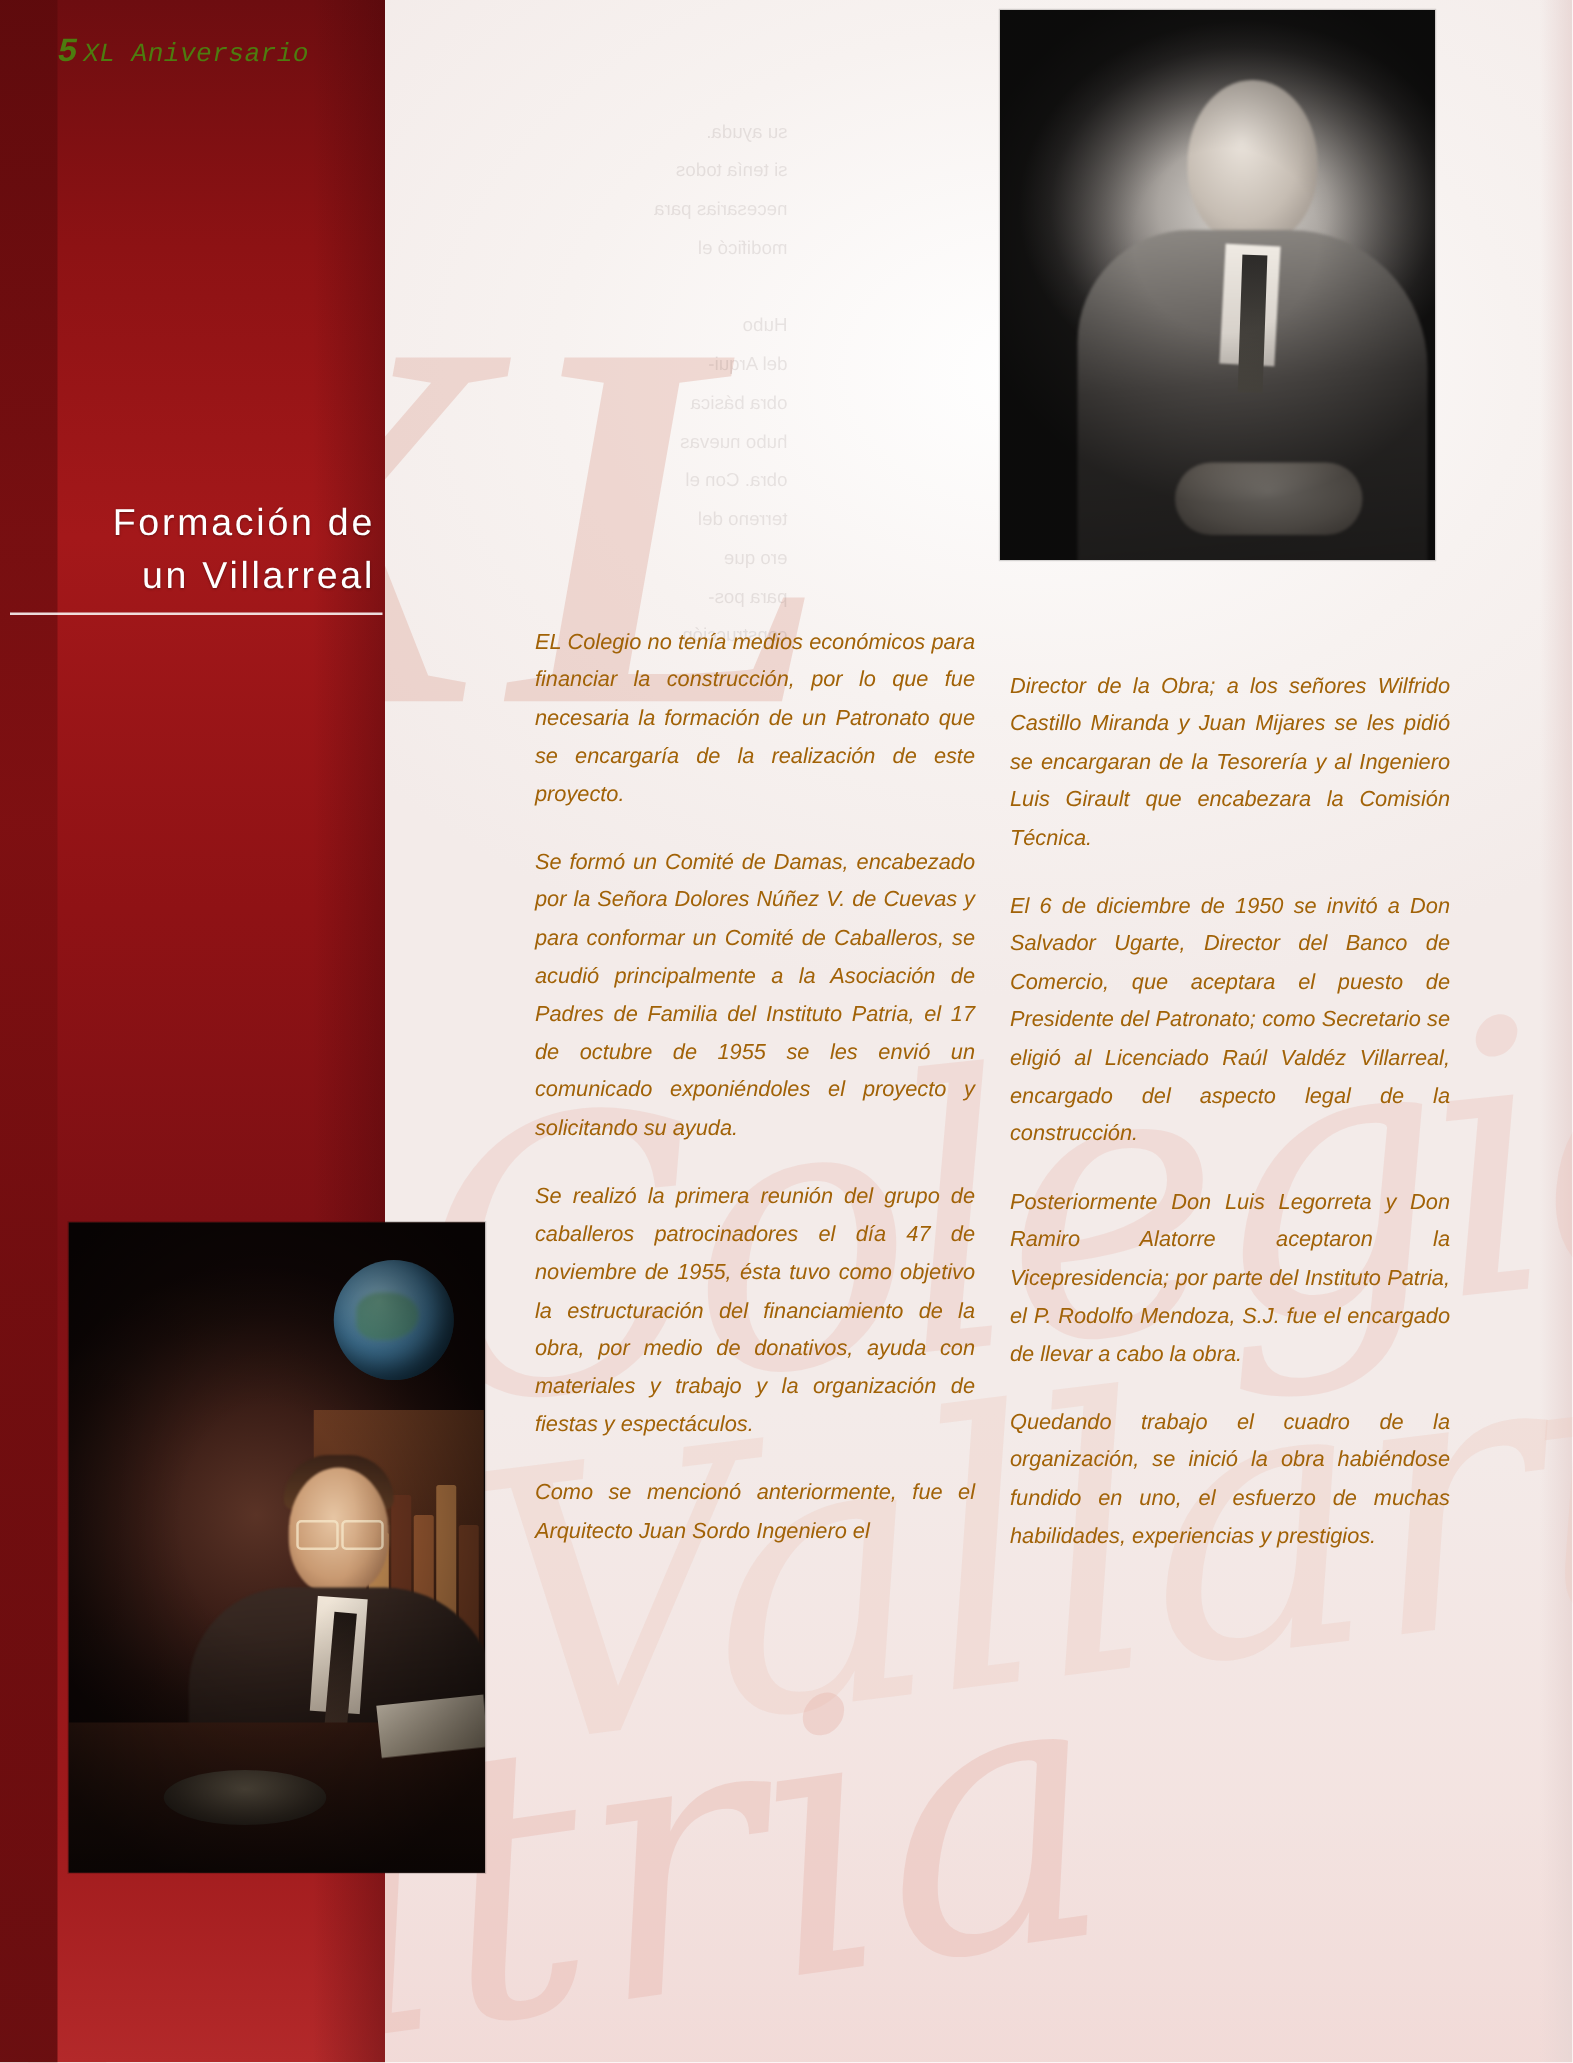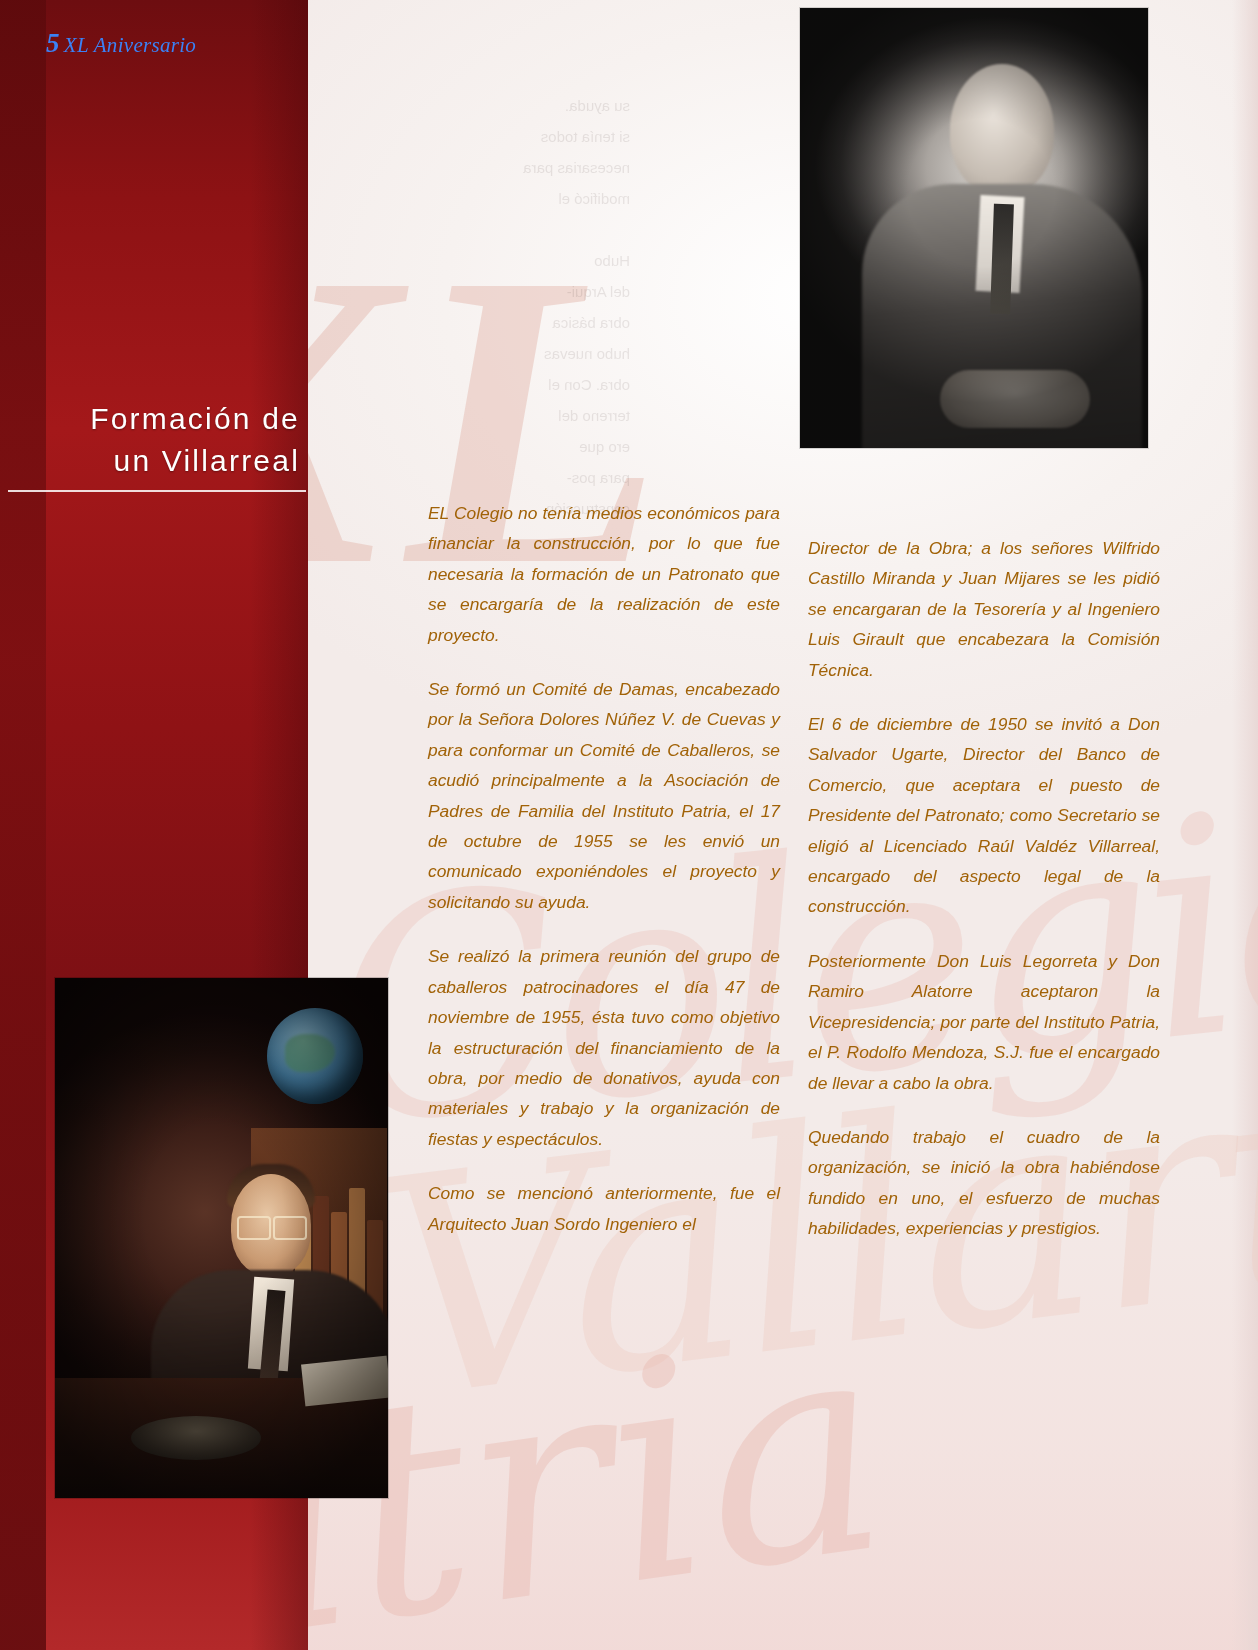--- a/index.html
+++ b/index.html
@@ -152,22 +152,22 @@
     pointer-events: none;
     user-select: none;
     white-space: nowrap;
   }
 
   
   .folio {
     position: absolute;
     left: 46px;
     top: 28px;
-    color: #3b82f6;
-    font-family: Liberation Serif, serif;
+    color: #4d7c0f;
+    font-family: Liberation Mono, monospace;
     font-style: italic;
     font-size: 21px;
     letter-spacing: .3px;
     white-space: nowrap;
   }
   .folio .num {
     font-size: 27px;
     font-weight: 700;
     font-style: italic;
     margin-right: 4px;

